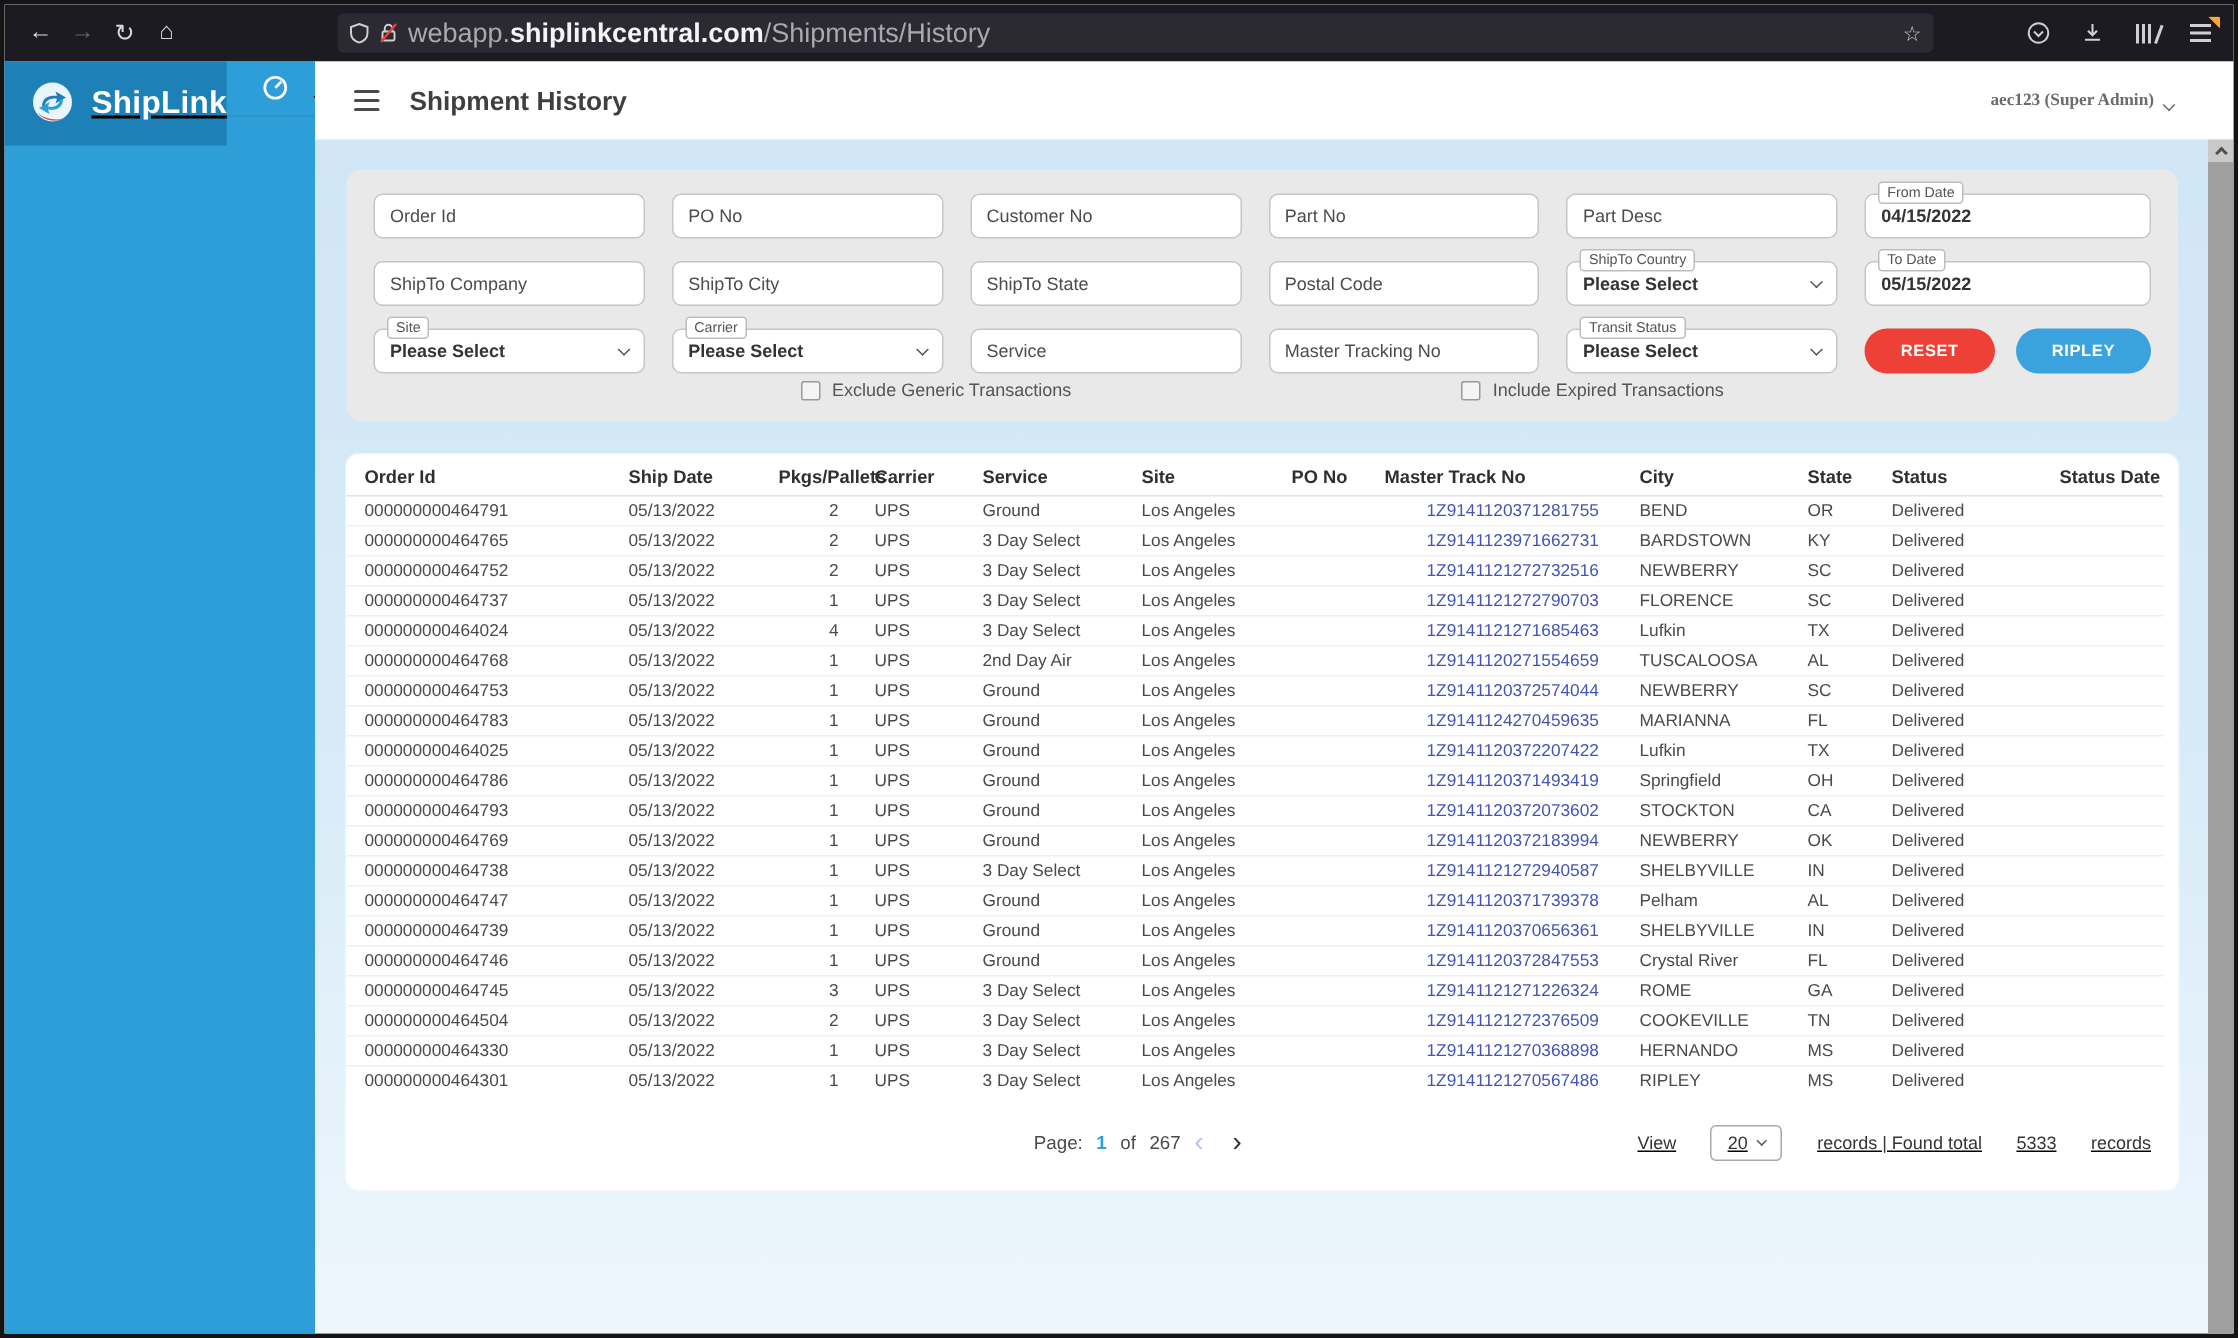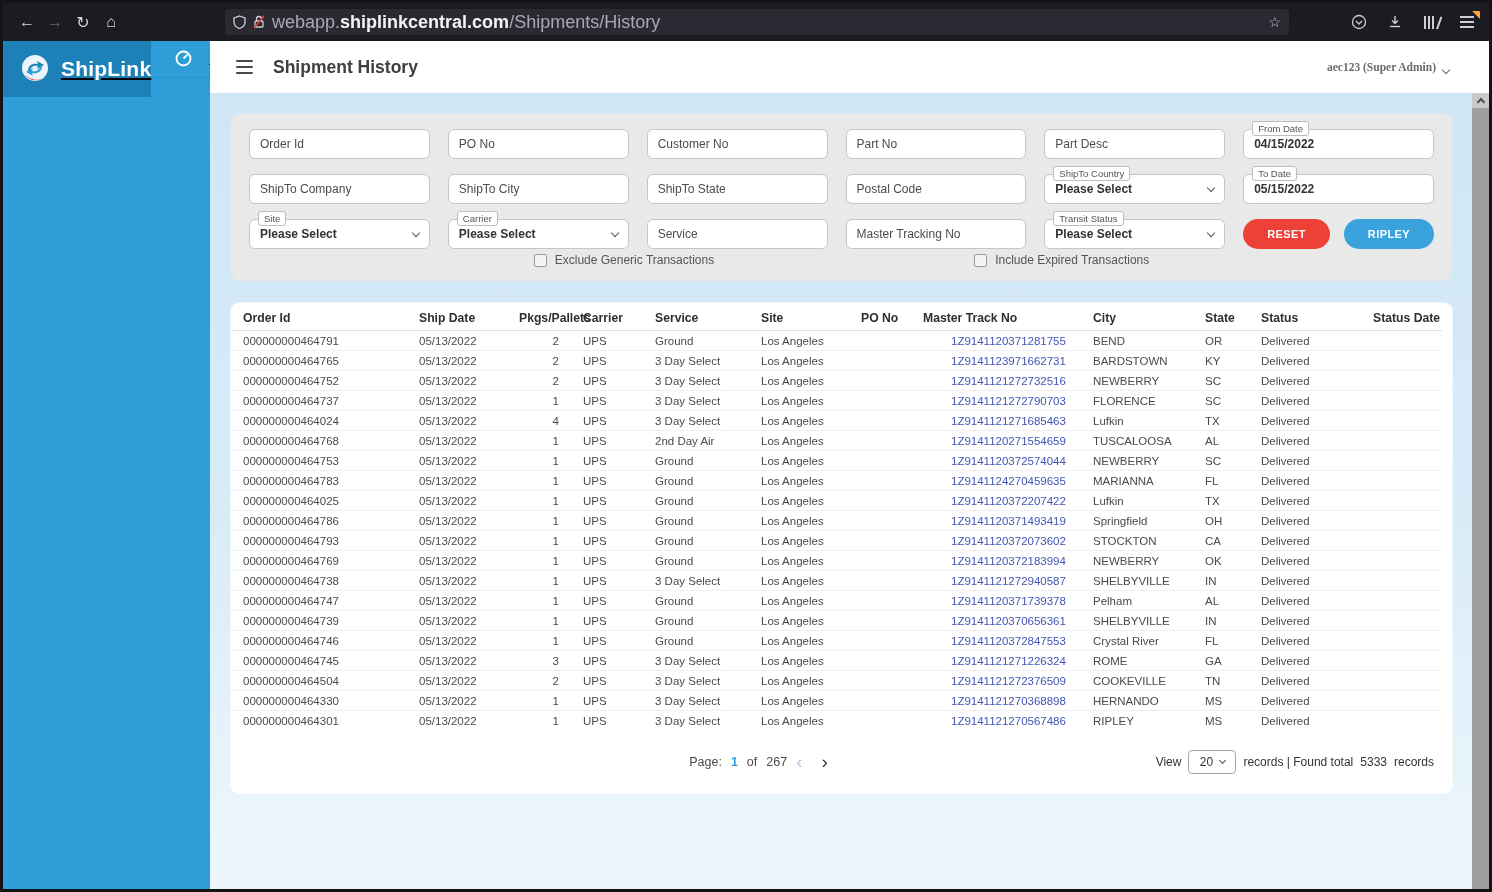--- a/index.html
+++ b/index.html
@@ -69,27 +69,27 @@
   
   .table-panel { margin-top:22px; background:#fff; border-radius:8px; padding:2px 10px 0 0; box-shadow:0 0 0 1px rgba(255,255,255,0.6); }
   table.tbl { width:100%; border-collapse:collapse; table-layout:fixed; }
   .tbl th { font-size:12.2px; font-weight:700; color:#2f2f2f; text-align:left; padding:6px 4px 5px 12px; border-bottom:1px solid #e2e2e2; white-space:nowrap; }
   .tbl td { font-size:11.5px; color:#4a4a4a; padding:3px 4px 3px 12px; height:20px; border-bottom:1px solid #efefef; white-space:nowrap; overflow:hidden; }
   .tbl tr:last-child td { border-bottom:none; }
   .c0{width:176px;} .c1{width:100px;} .c2{width:64px;text-align:right;padding-right:12px !important;}
   .c3{width:72px;} .c4{width:106px;} .c5{width:100px;} .c6{width:62px;} .c7{width:170px;}
   .c8{width:112px;} .c9{width:56px;} .c10{width:112px;} .c11{text-align:right;padding-right:8px !important;}
   .tbl a { color:#4254b5; text-decoration:none; cursor:pointer;margin-left:28px; }
-  .pagination { height:62px; display:flex; align-items:center; position:relative; padding-right:8px; }
+  .pagination { height:62px; display:flex; align-items:center; position:relative; padding-right:8px;text-decoration:underline; }
   .pg-center { position:absolute; left:calc(50% - 78px); transform:translateX(-50%); display:flex; align-items:center; gap:9px; font-size:12.5px; color:#4a4a4a; }
   .pg-current { color:#2f9fd7; font-weight:700; }
   .pg-arrow { font-size:19px; line-height:1; cursor:pointer; }
   .pg-prev { color:#b9c4e8; }
   .pg-next { color:#333; margin-left:10px; }
-  .pg-right { margin-left:auto; display:flex; align-items:center; gap:7px; font-size:12px; color:#333; }
+  .pg-right { margin-left:auto; display:flex; align-items:center; gap:23px; font-size:12px; color:#333; }
   .view-select { width:48px; height:24px; border:1px solid #a8a8a8; border-radius:4px; background:#fff; display:flex; align-items:center; justify-content:center; gap:7px; font-size:12px; color:#333; cursor:pointer; }
   .view-select .chev-dn { border-color:#555; width:5px; height:5px; margin-top:-2px; }
   
   .scrollbar { position:absolute; top:52px; right:0; bottom:0; width:17px; background:#c9c9c9; }
   .sb-up { height:15px; display:flex; align-items:center; justify-content:center; }
   .sb-up i { width:6px; height:6px; border-left:2px solid #4f4f4f; border-top:2px solid #4f4f4f; transform:rotate(45deg); margin-top:3px; }
   .sb-thumb { position:absolute; top:15px; bottom:0; left:0; right:0; background:#9f9f9f; }
 </style>
 </head>
 <body>

